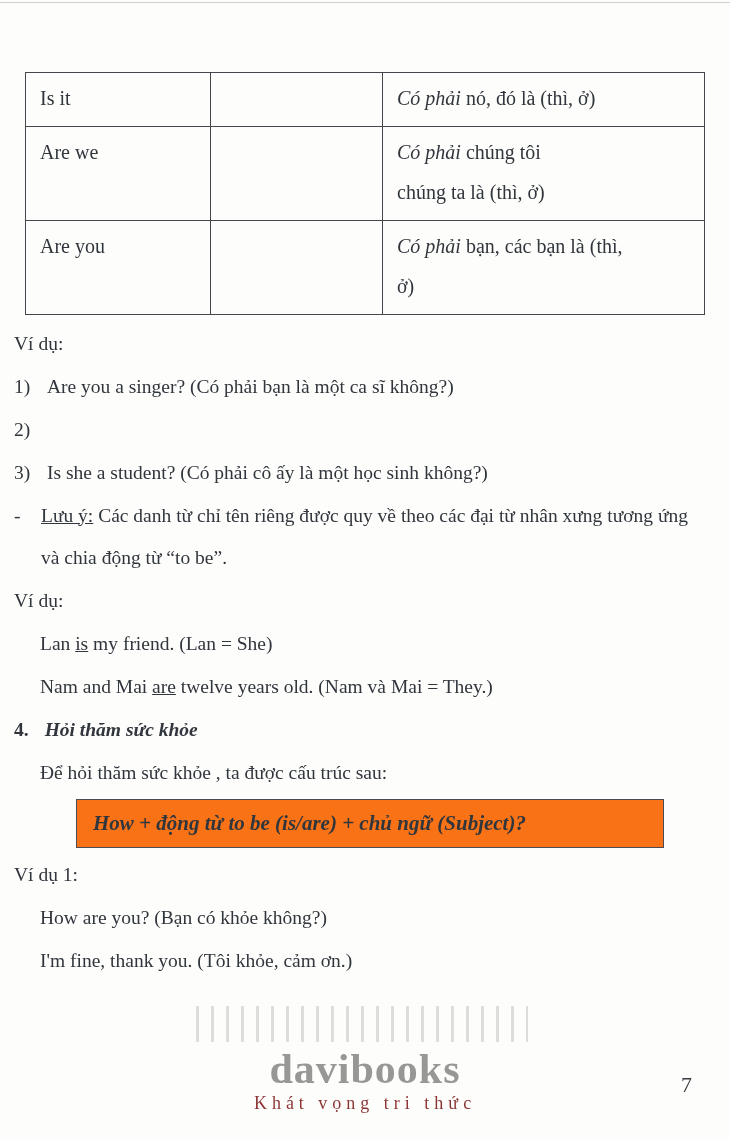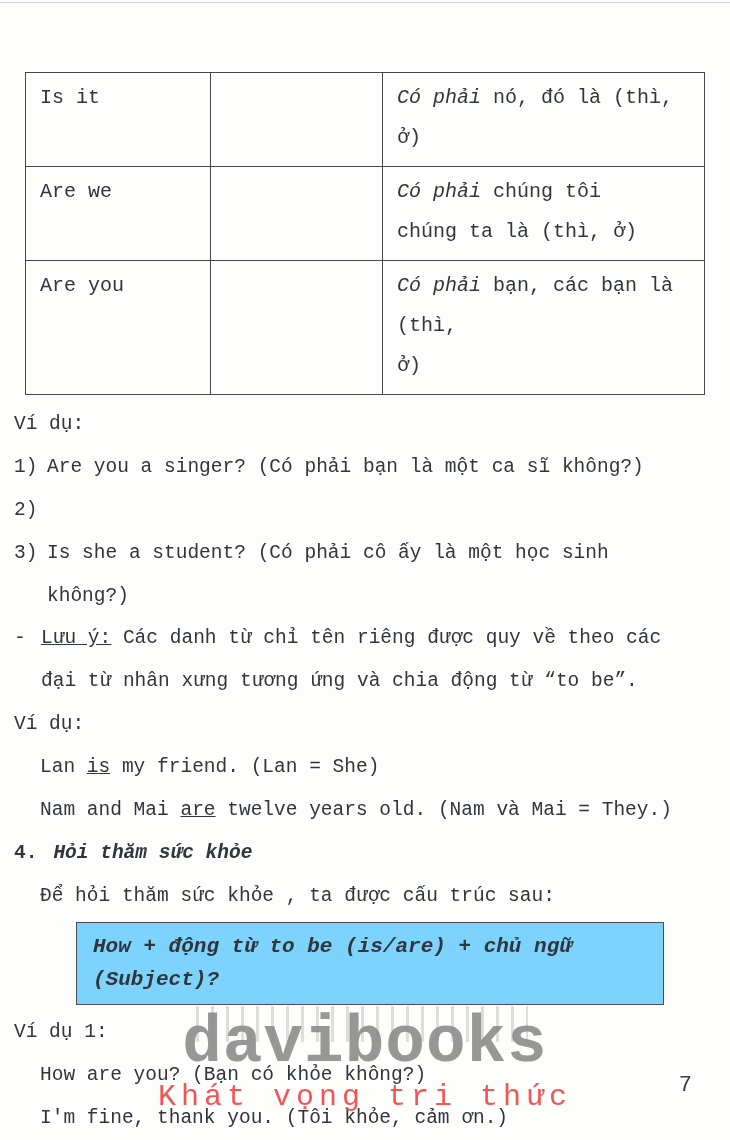--- a/index.html
+++ b/index.html
@@ -1,18 +1,18 @@
 <!DOCTYPE html>
 <html><head>
 <meta charset="utf-8">
 <style>
   html,body { margin:0; padding:0; background:#ffffff; }
   .page {
     position:relative; width:730px; height:1140px; background:#fdfdfc;
-    color:#31363c; font-family:Liberation Mono, monospace;
+    color:#31363c; font-family:Liberation Serif, serif;
     overflow:hidden;
   }
   .scan-topline { position:absolute; top:2px; left:0; width:100%; height:1px; background:#cfcfcf; }
 
   
   table.grammar { border-collapse:collapse; margin:72px 25px 0 25px; width:680px; table-layout:fixed; }
   table.grammar td { border:1px solid #44484d; vertical-align:top; padding:5px 14px 8px 14px; font-size:20px; }
   .cell-en { line-height:40px; }
   .m-line { line-height:40px; }
   .lead-italic { font-style:italic; }
@@ -23,35 +23,35 @@
   .num-row { display:flex; }
   .num-marker { width:33px; flex:none; }
   .note-row { display:flex; }
   .note-dash { width:27px; flex:none; }
   .note-text { flex:1; }
   .note-label { text-decoration:underline; }
   .indent { margin-left:26px; }
   .sec4 { font-weight:bold; }
   .sec4-num { margin-right:16px; font-style:normal; }
   .sec4-title { font-style:italic; }
-  .formula-box { margin:4px 0 6px 62px; width:588px; border:1.5px solid #4a4e53; padding:7px 16px; box-sizing:border-box; background:#7dd3fc; }
+  .formula-box { margin:4px 0 6px 62px; width:588px; border:1.5px solid #4a4e53; padding:7px 16px; box-sizing:border-box; background:#f97316; }
   .formula { font-style:italic; font-weight:bold; font-size:21px; line-height:1.6; }
 
   
   .wm-bars {
     position:absolute; left:196px; top:1006px; width:332px; height:36px;
     background:repeating-linear-gradient(90deg,#9a9a9a 0 3px,transparent 3px 15px);
     opacity:.32; pointer-events:none;
   }
   .watermark {
     position:absolute; left:50%; transform:translateX(-50%); bottom:26px;
     text-align:center; pointer-events:none; white-space:nowrap;
   }
-  .wm-brand { font-size:66px; font-weight:bold; letter-spacing:1px; line-height:1.05; color:#898989; opacity:.88; }
-  .wm-tagline { font-size:30px; letter-spacing:5px; color:#ef4444; opacity:.9; margin-top:2px; }
+  .wm-brand { font-size:42px; font-weight:bold; letter-spacing:1px; line-height:1.05; color:#898989; opacity:.88; }
+  .wm-tagline { font-size:18px; letter-spacing:5px; color:#7f1d1d; opacity:.9; margin-top:2px; }
 
   .page-number { position:absolute; right:38px; bottom:42px; font-size:22px; color:#383d43; }
 </style>
 </head>
 <body>
 
 <div class="page">
   <div class="scan-topline"></div>
 
   <table class="grammar">

